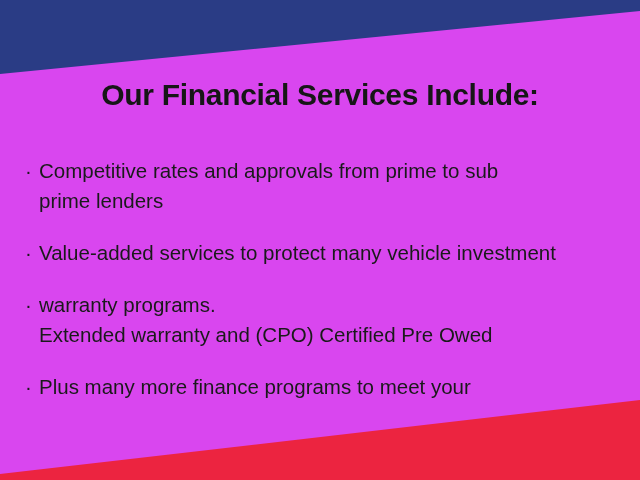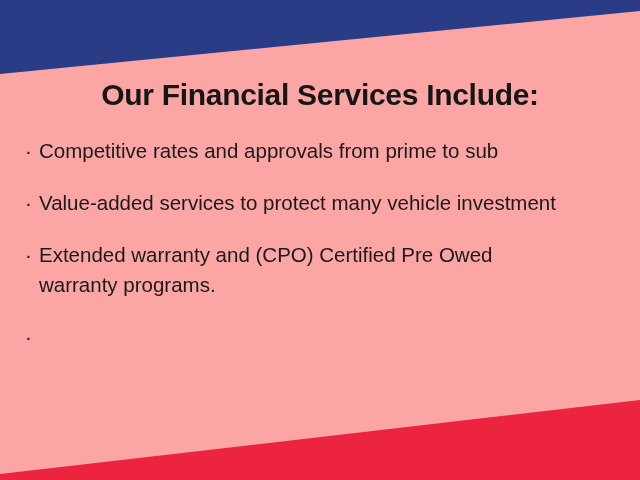--- a/index.html
+++ b/index.html
@@ -11,21 +11,21 @@
     height: 480px;
     background: #ffffff;
     font-family: "Liberation Sans", "DejaVu Sans", sans-serif;
     overflow: hidden;
   }
 
   #slide {
     position: relative;
     width: 640px;
     height: 480px;
-    background: #fca5a5;
+    background: #d946ef;
     overflow: hidden;
     text-decoration: underline;
   }
 
   
   .banner {
     position: absolute;
     left: 0;
     width: 640px;
     pointer-events: none;
@@ -93,20 +93,21 @@
     position: absolute;
     left: 1px;
     top: 0;
     font-size: 20.5px;
     line-height: 30px;
     color: #1a1a1a;
   }
   .bullet-text {
     display: block;
     max-width: 585px;
+    margin-top: 20px;
   }
   .bullet-line {
     display: block;
     white-space: pre;
   }
 </style>
 </head>
 <body>
 
 <div id="slide">
@@ -120,41 +121,43 @@
   <div id="content">
 
     <div id="title">Our Financial Services Include:</div>
 
     <ul id="bullet-list">
 
       <li class="bullet-item">
         <span class="bullet-marker">·</span>
         <span class="bullet-text">
           <span class="bullet-line">Competitive rates and approvals from prime to sub</span>
+          <span class="bullet-line">prime lenders</span>
         </span>
       </li>
 
       <li class="bullet-item">
         <span class="bullet-marker">·</span>
         <span class="bullet-text">
           <span class="bullet-line">Value-added services to protect many vehicle investment</span>
         </span>
       </li>
 
       <li class="bullet-item">
         <span class="bullet-marker">·</span>
         <span class="bullet-text">
+          <span class="bullet-line">warranty programs.</span>
           <span class="bullet-line">Extended warranty and (CPO) Certified Pre Owed</span>
-          <span class="bullet-line">warranty programs.</span>
         </span>
       </li>
 
       <li class="bullet-item">
         <span class="bullet-marker">·</span>
         <span class="bullet-text">
+          <span class="bullet-line">Plus many more finance programs to meet your</span>
         </span>
       </li>
 
     </ul>
 
   </div>
 
   <div class="banner" id="banner-bottom">
     <svg viewBox="0 0 640 86" preserveAspectRatio="none">
       <polygon points="0,80 640,6 640,86 0,86" fill="#ec2440"></polygon>

